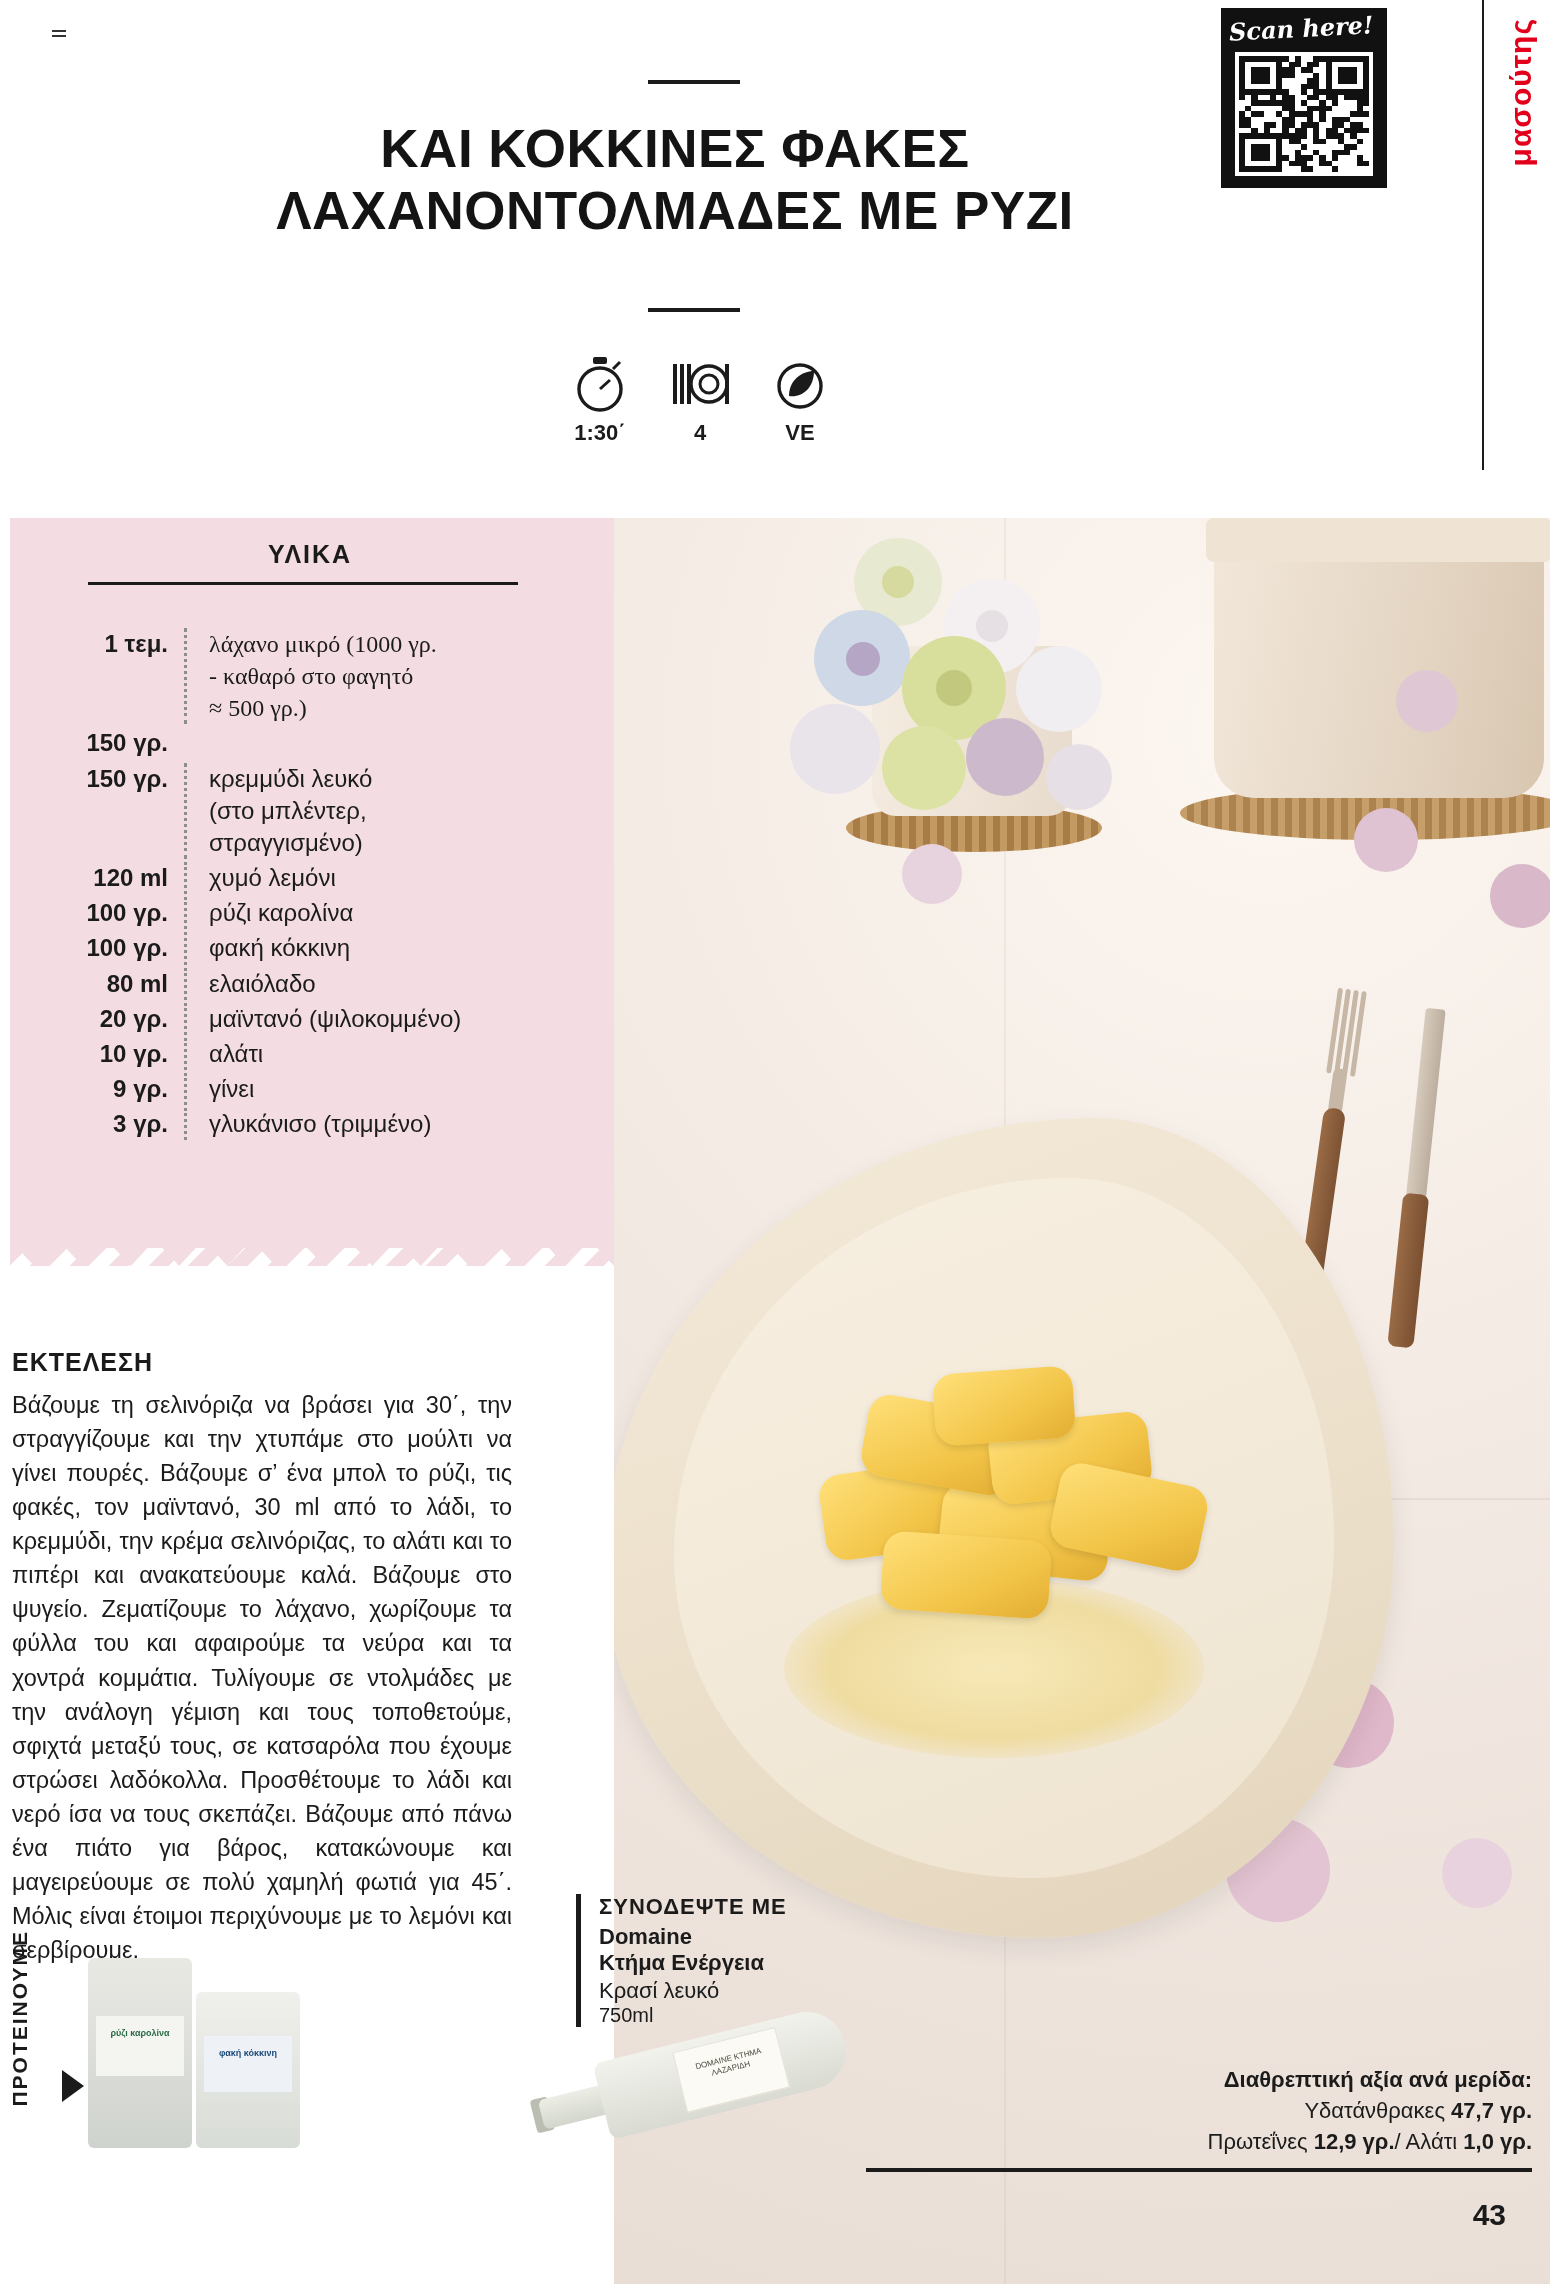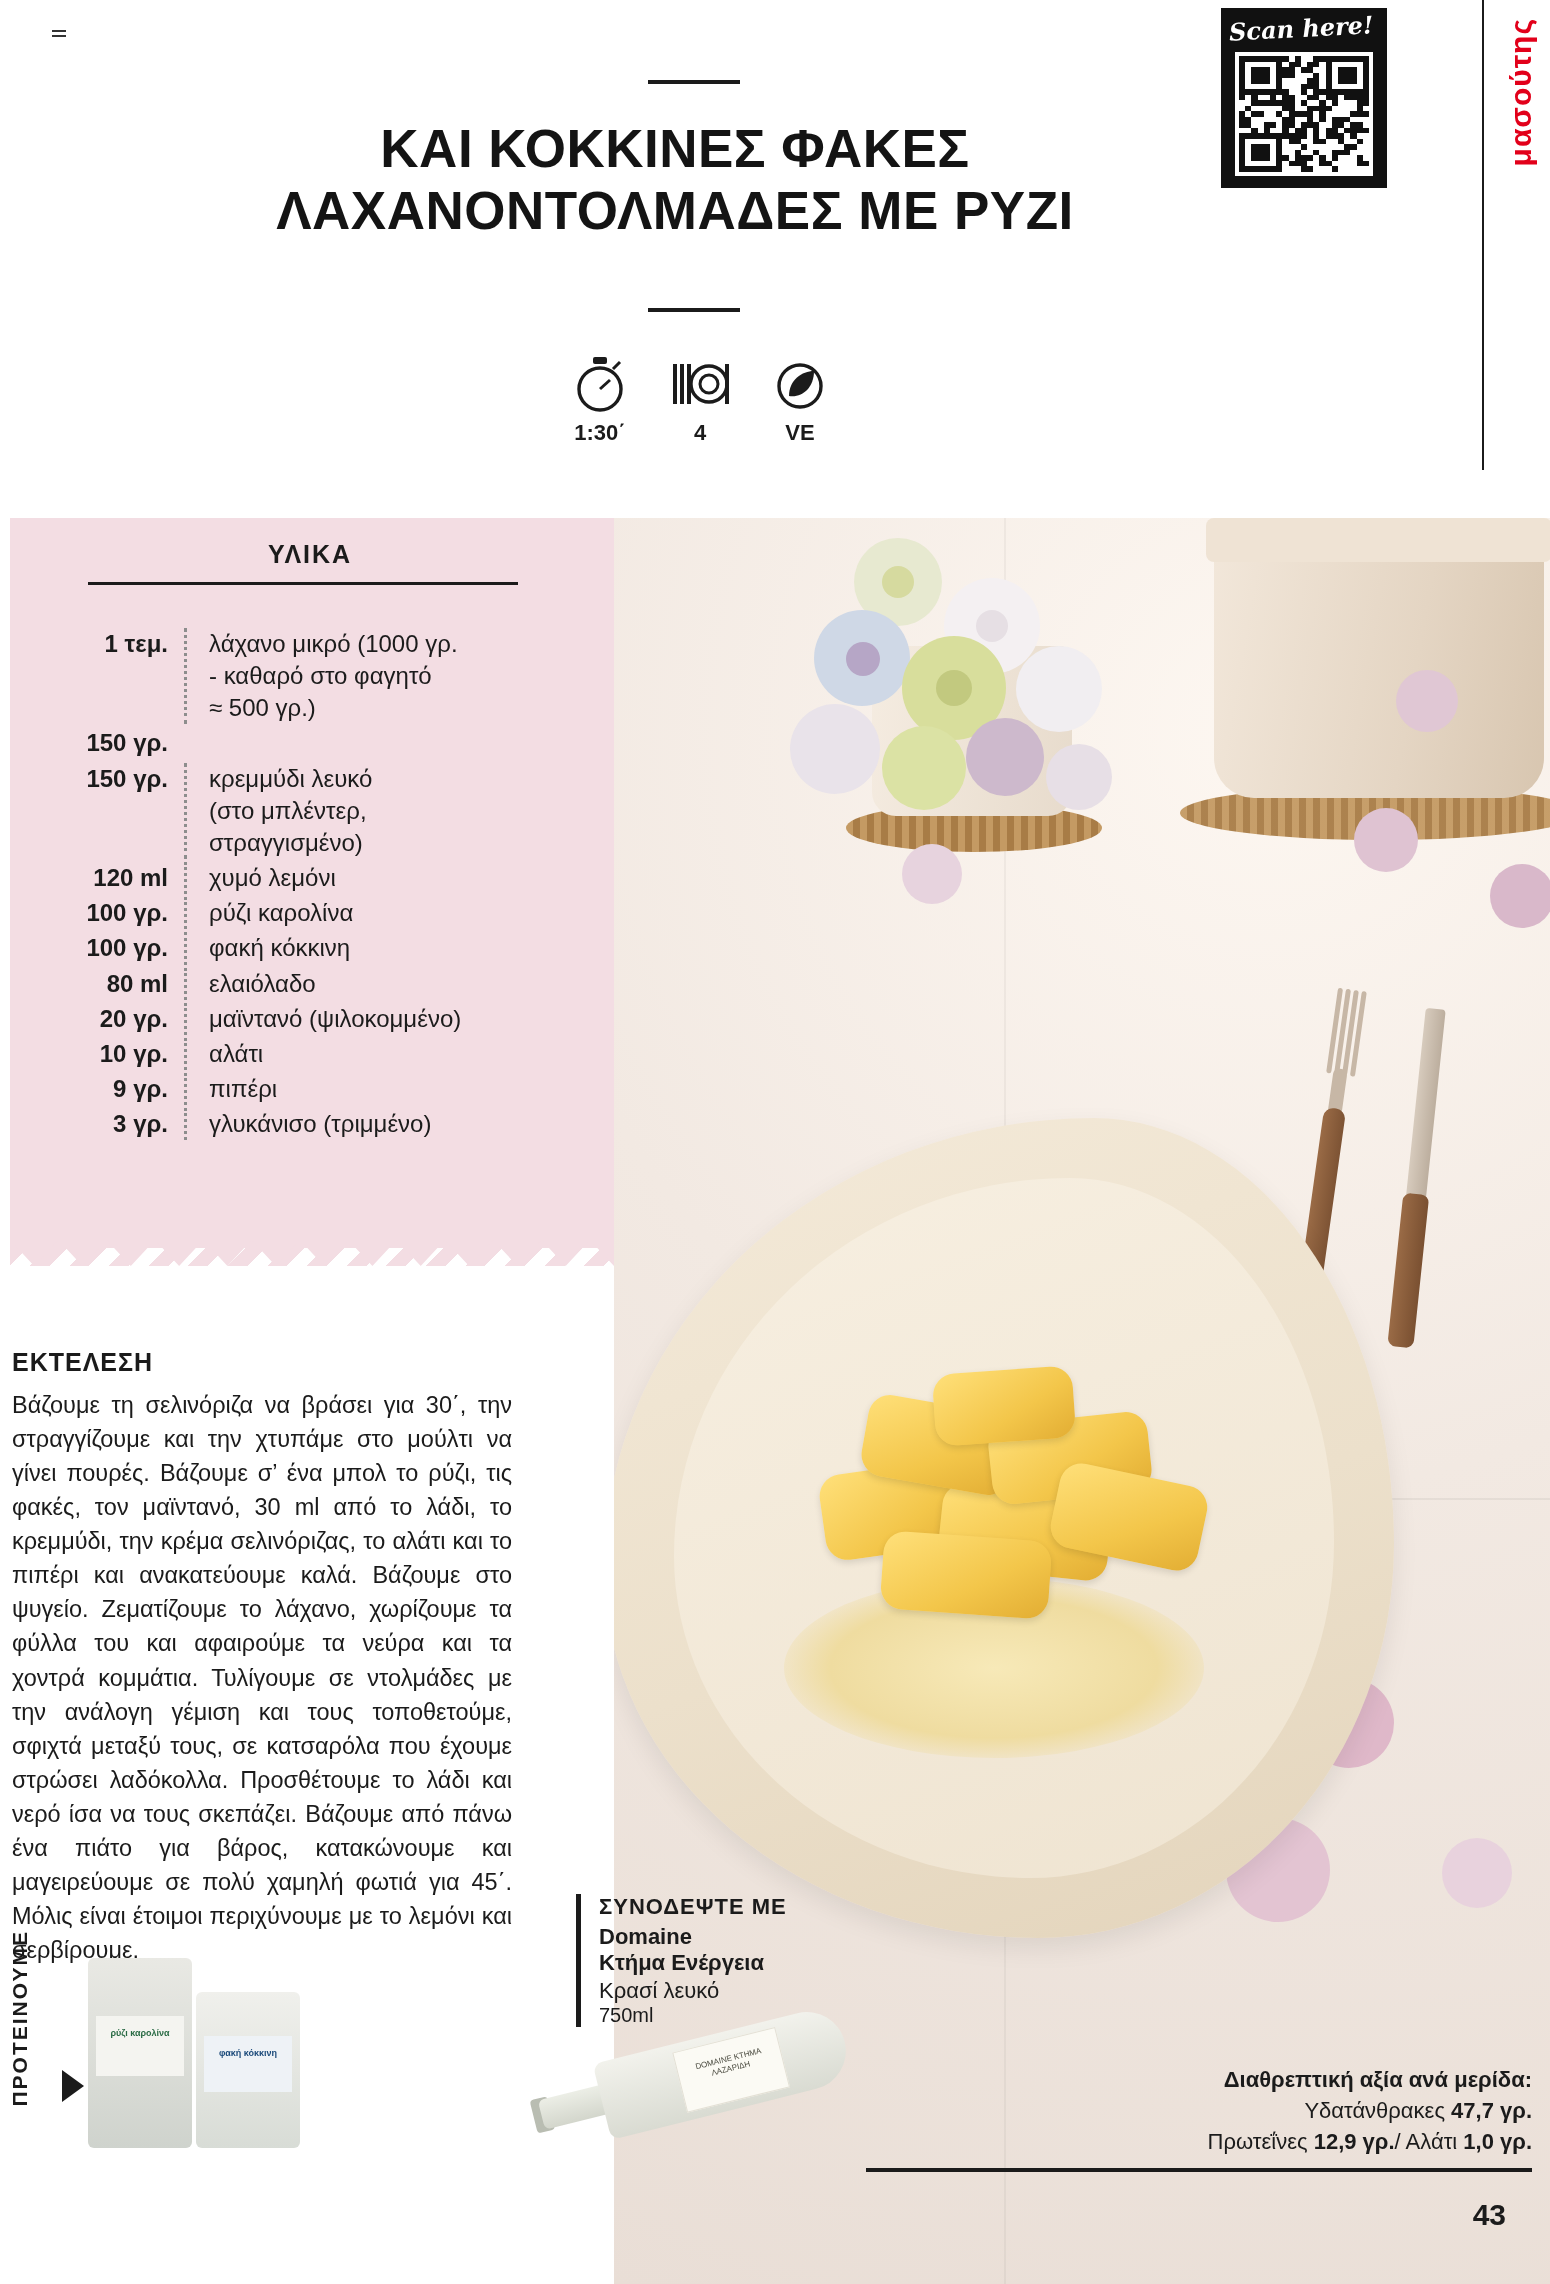--- a/index.html
+++ b/index.html
@@ -731,21 +731,21 @@
   </div>
 
   <div class="ing-panel"></div>
   <div class="zig"></div>
   <div class="ing-title">ΥΛΙΚΑ</div>
   <div class="ing-underline"></div>
   <div class="ing-arrow"></div>
   <div class="ing-list" id="ing-list">
       <div class="ing-row">
         <div class="ing-qty">1 τεμ.</div>
-        <div class="ing-name" style="white-space: pre-line;">λάχανο μικρό (1000 γρ.
+        <div class="ing-name" style="white-space: pre-line; font-family: Liberation Serif, serif;">λάχανο μικρό (1000 γρ.
 - καθαρό στο φαγητό
 ≈ 500 γρ.)</div>
       </div>
       <div class="ing-row">
         <div class="ing-qty">150 γρ.</div>
       </div>
       <div class="ing-row">
         <div class="ing-qty">150 γρ.</div>
         <div class="ing-name" style="white-space: pre-line;">κρεμμύδι λευκό
 (στο μπλέντερ,
@@ -770,21 +770,21 @@
       <div class="ing-row">
         <div class="ing-qty">20 γρ.</div>
         <div class="ing-name" style="white-space: pre-line;">μαϊντανό (ψιλοκομμένο)</div>
       </div>
       <div class="ing-row">
         <div class="ing-qty">10 γρ.</div>
         <div class="ing-name" style="white-space: pre-line;">αλάτι</div>
       </div>
       <div class="ing-row">
         <div class="ing-qty">9 γρ.</div>
-        <div class="ing-name" style="white-space: pre-line;">πιπέρι</div>
+        <div class="ing-name" style="white-space: pre-line;">γίνει</div>
       </div>
       <div class="ing-row">
         <div class="ing-qty">3 γρ.</div>
         <div class="ing-name" style="white-space: pre-line;">γλυκάνισο (τριμμένο)</div>
       </div>
     </div>
 
   <div class="photo">
     <div class="cloth"></div>
     <div class="fold1"></div>

